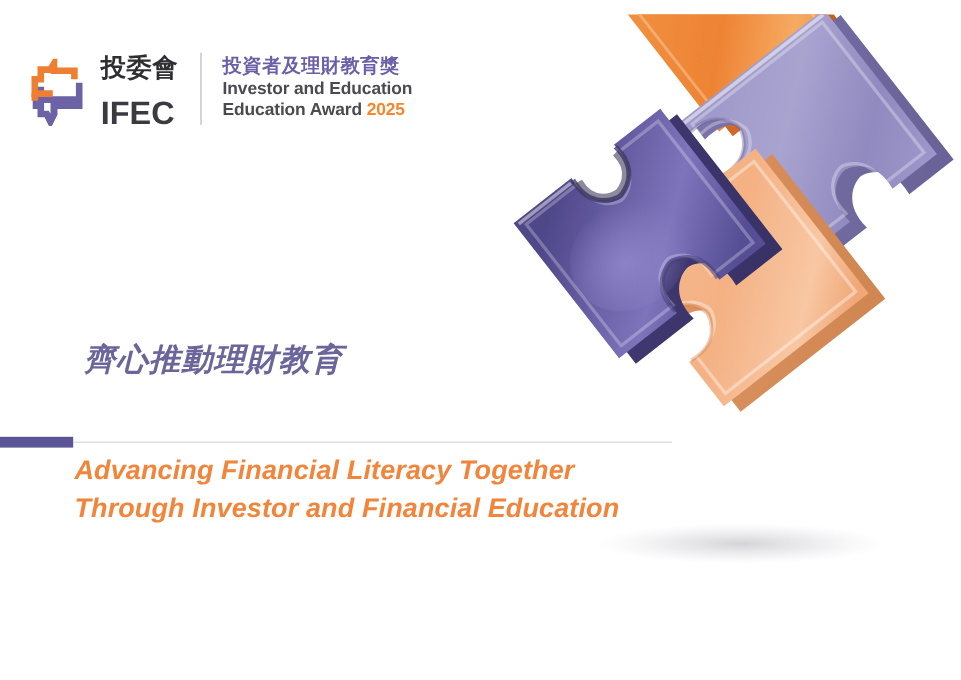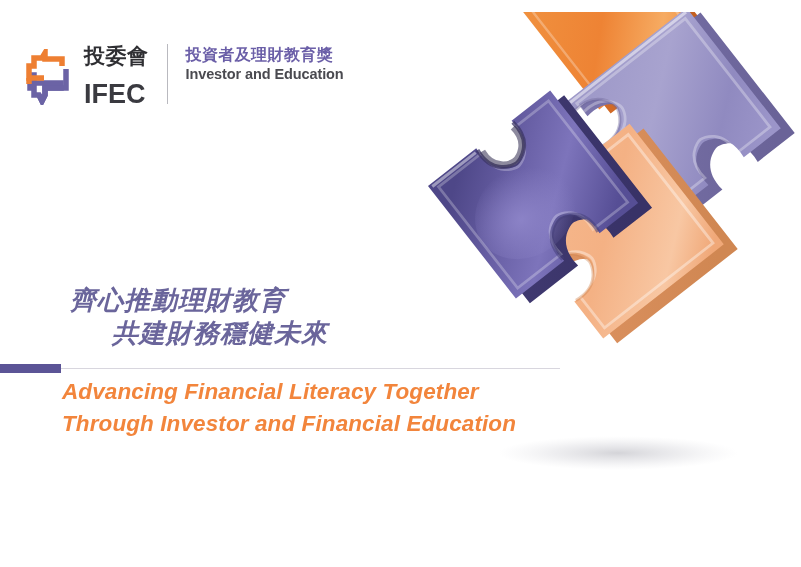--- a/index.html
+++ b/index.html
@@ -191,27 +191,30 @@
         <div id="ifec-zh">投委會</div>
         <div id="ifec-en">IFEC</div>
       </div>
     </div>
 
     <div id="lockup-divider"></div>
 
     <div id="award-block">
       <div id="award-zh">投資者及理財教育獎</div>
       <div class="award-en-line">Investor and Education</div>
+      <div class="award-en-line">
+        <span>Education Award</span>
+        <span id="award-year">2025</span>
+      </div>
     </div>
 
   </div>
 
   <div id="headline-zh">
     <span class="line1">齊心推動理財教育</span>
-    <span class="line2">共建財務穩健未來</span>
   </div>
 
   <div id="rule-wrap">
     <div id="rule-bar"></div>
     <div id="rule-line"></div>
   </div>
 
   <div id="subtitle-en">
     <div>Advancing Financial Literacy Together</div>
     <div>Through Investor and Financial Education</div>

